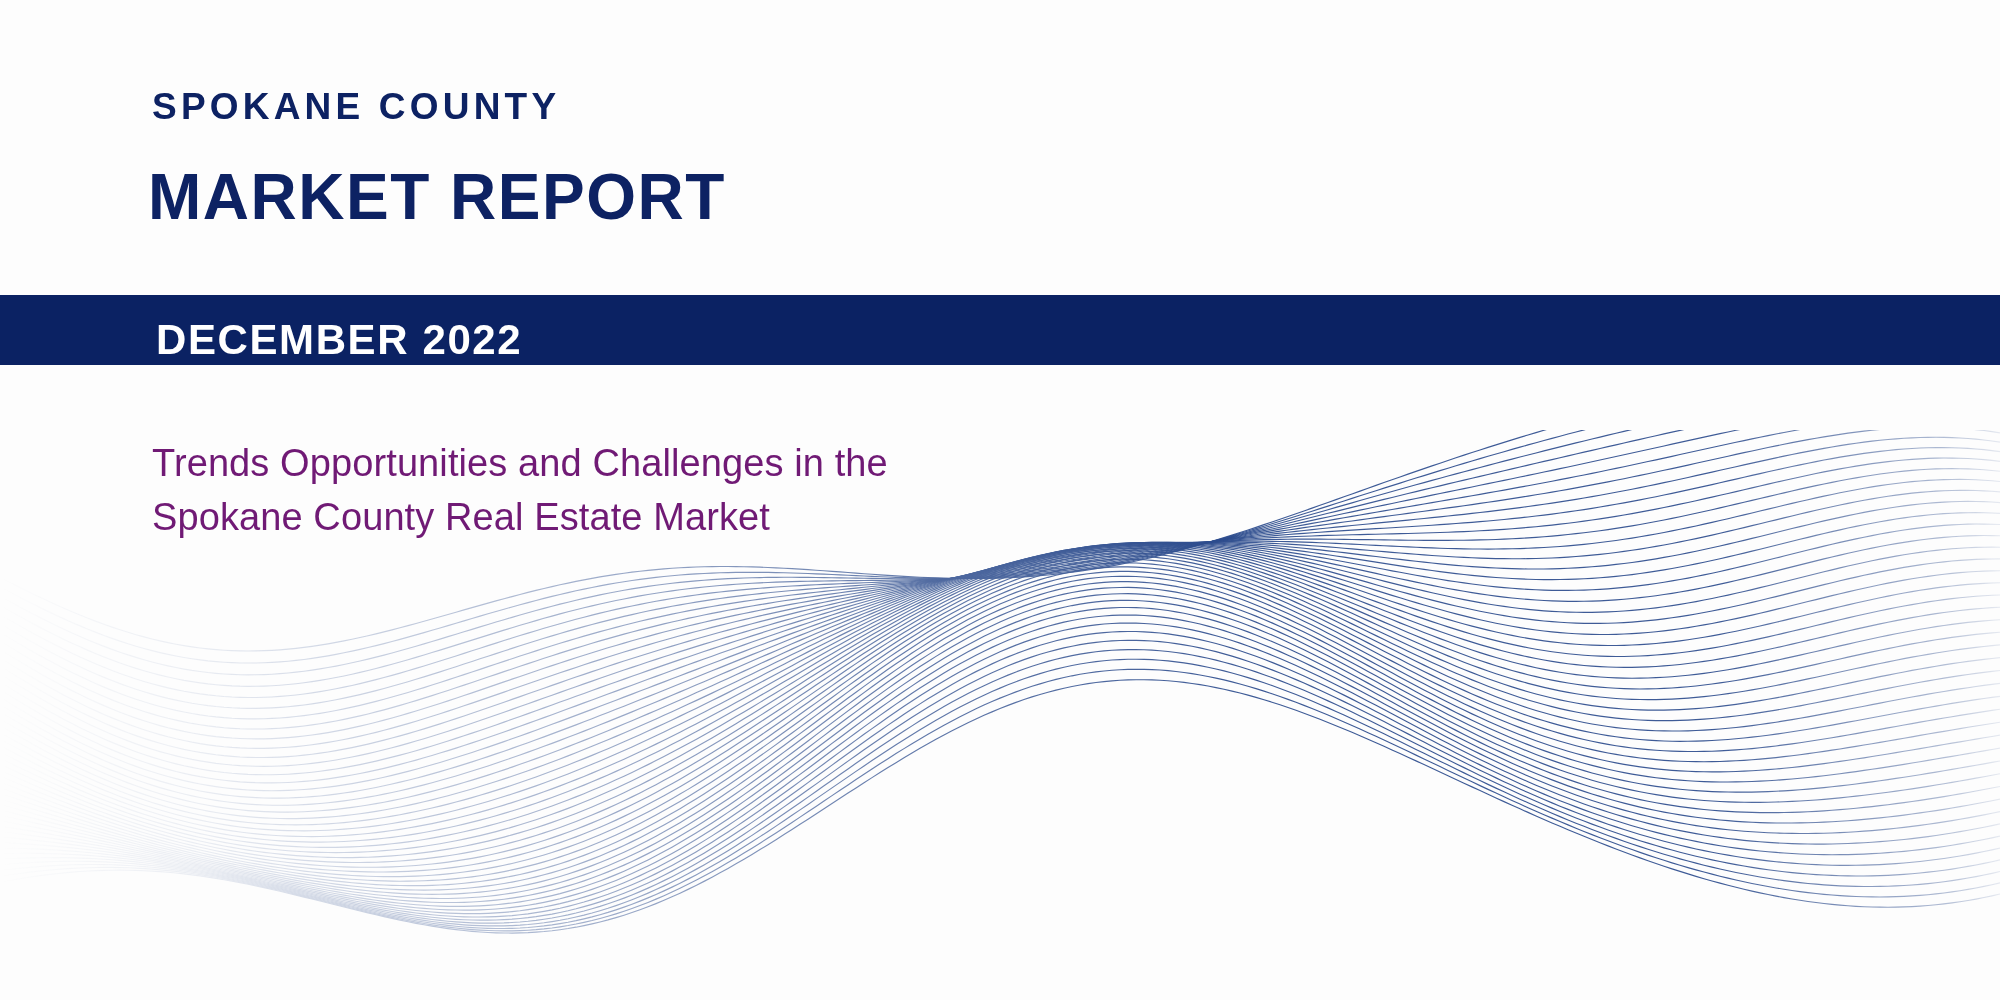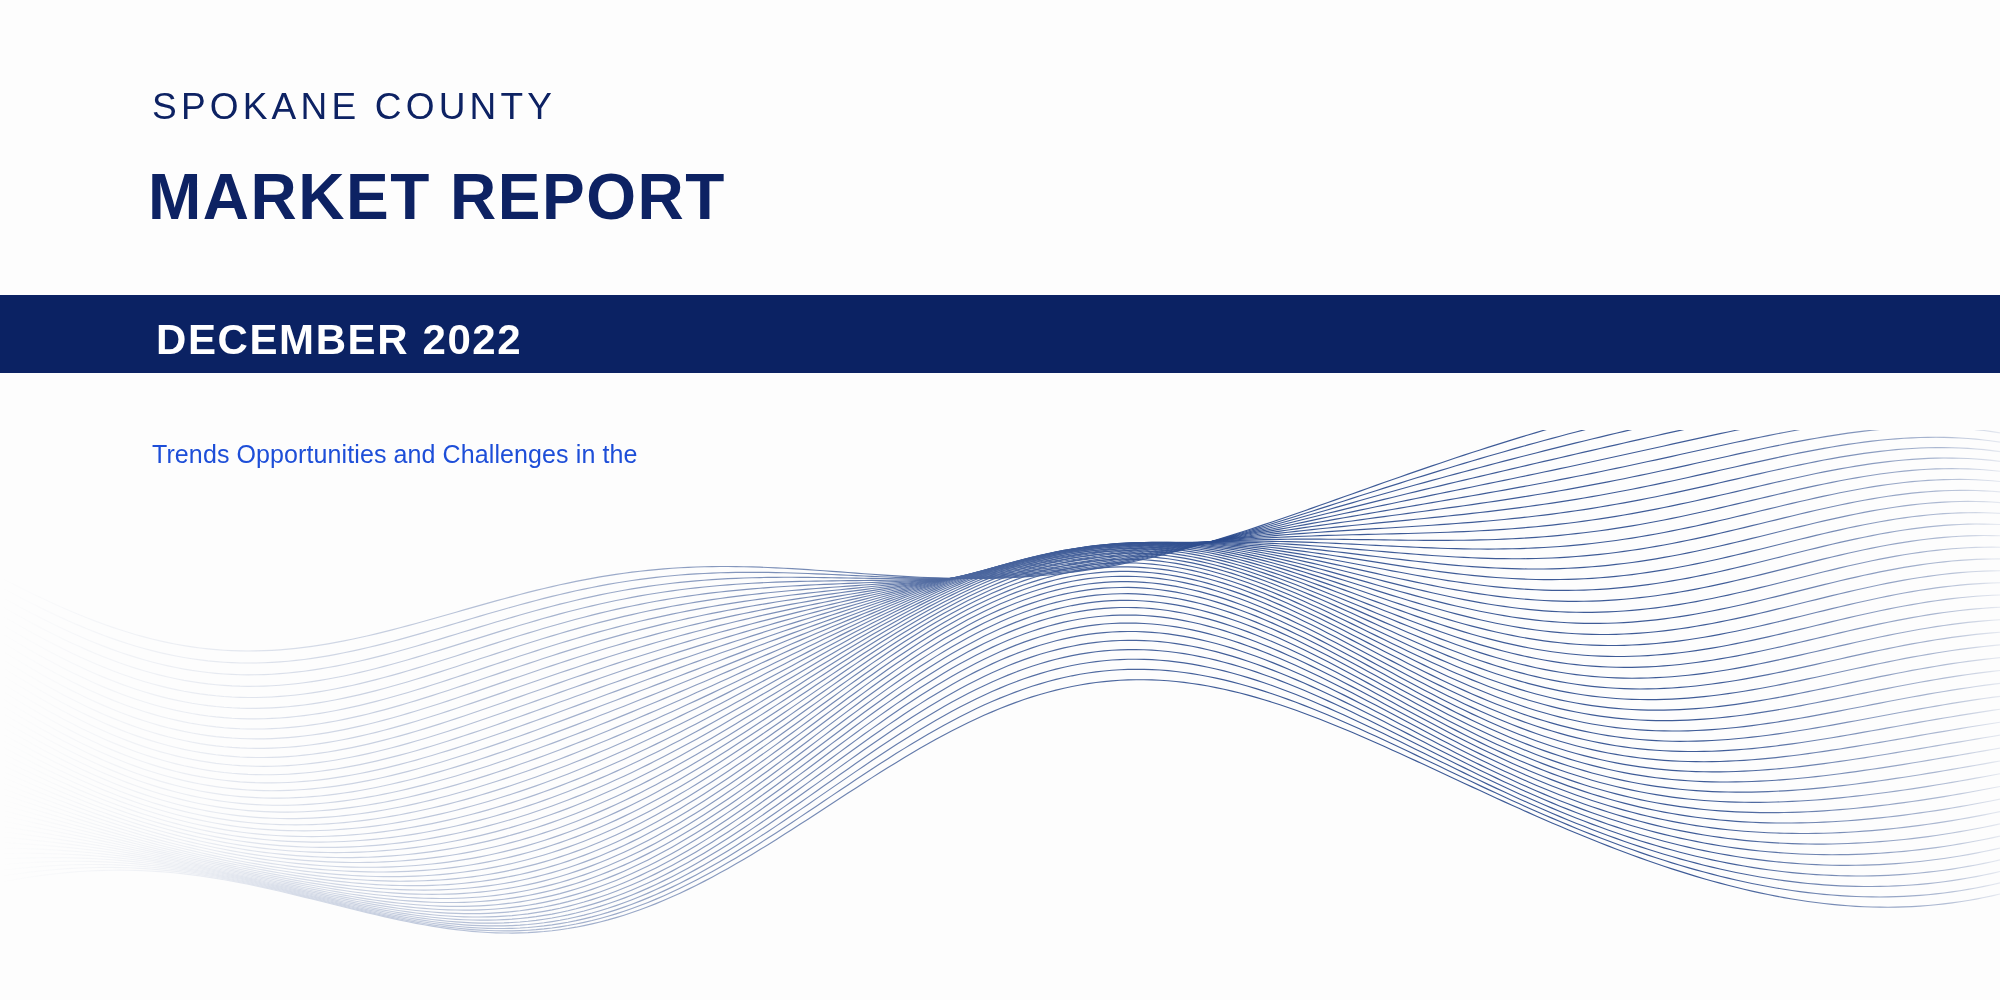--- a/index.html
+++ b/index.html
@@ -39,21 +39,21 @@
     position: absolute;
     left: 0;
     top: 0;
     width: 2000px;
   }
   #eyebrow {
     position: absolute;
     left: 152px;
     top: 88px;
     font-size: 37px;
-    font-weight: normal;
+    font-weight: bold;
     letter-spacing: 4.2px;
     color: #0d2263;
     line-height: 1;
     white-space: nowrap;
   }
   #main-title {
     position: absolute;
     left: 148px;
     top: 122px;
     font-size: 64px;
@@ -63,43 +63,43 @@
     line-height: 1;
     white-space: nowrap;
   }
 
   
   #date-band {
     position: absolute;
     left: 0;
     top: 295px;
     width: 2000px;
-    height: 78px;
+    height: 70px;
     background: #0b2263;
   }
   #date-label {
     position: absolute;
     left: 156px;
     top: 24px;
     font-size: 42px;
     font-weight: bold;
     letter-spacing: 1.6px;
     color: #ffffff;
     line-height: 1;
     white-space: nowrap;
   }
 
   
   #subtitle {
     position: absolute;
     left: 152px;
     top: 437px;
-    font-size: 25px;
+    font-size: 38px;
     font-weight: normal;
-    color: #1d4ed8;
+    color: #701a75;
     line-height: 1.42;
     letter-spacing: 0.1px;
   }
   #subtitle .sub-line {
     display: block;
     white-space: nowrap;
   }
 </style>
 </head>
 <body>
@@ -178,15 +178,16 @@
     <div id="eyebrow">SPOKANE COUNTY</div>
     <h1 id="main-title">MARKET REPORT</h1>
   </div>
 
   <div id="date-band">
     <div id="date-label">DECEMBER 2022</div>
   </div>
 
   <div id="subtitle">
     <span class="sub-line">Trends Opportunities and Challenges in the</span>
+    <span class="sub-line">Spokane County Real Estate Market</span>
   </div>
 
 </div>
 
 </body></html>

